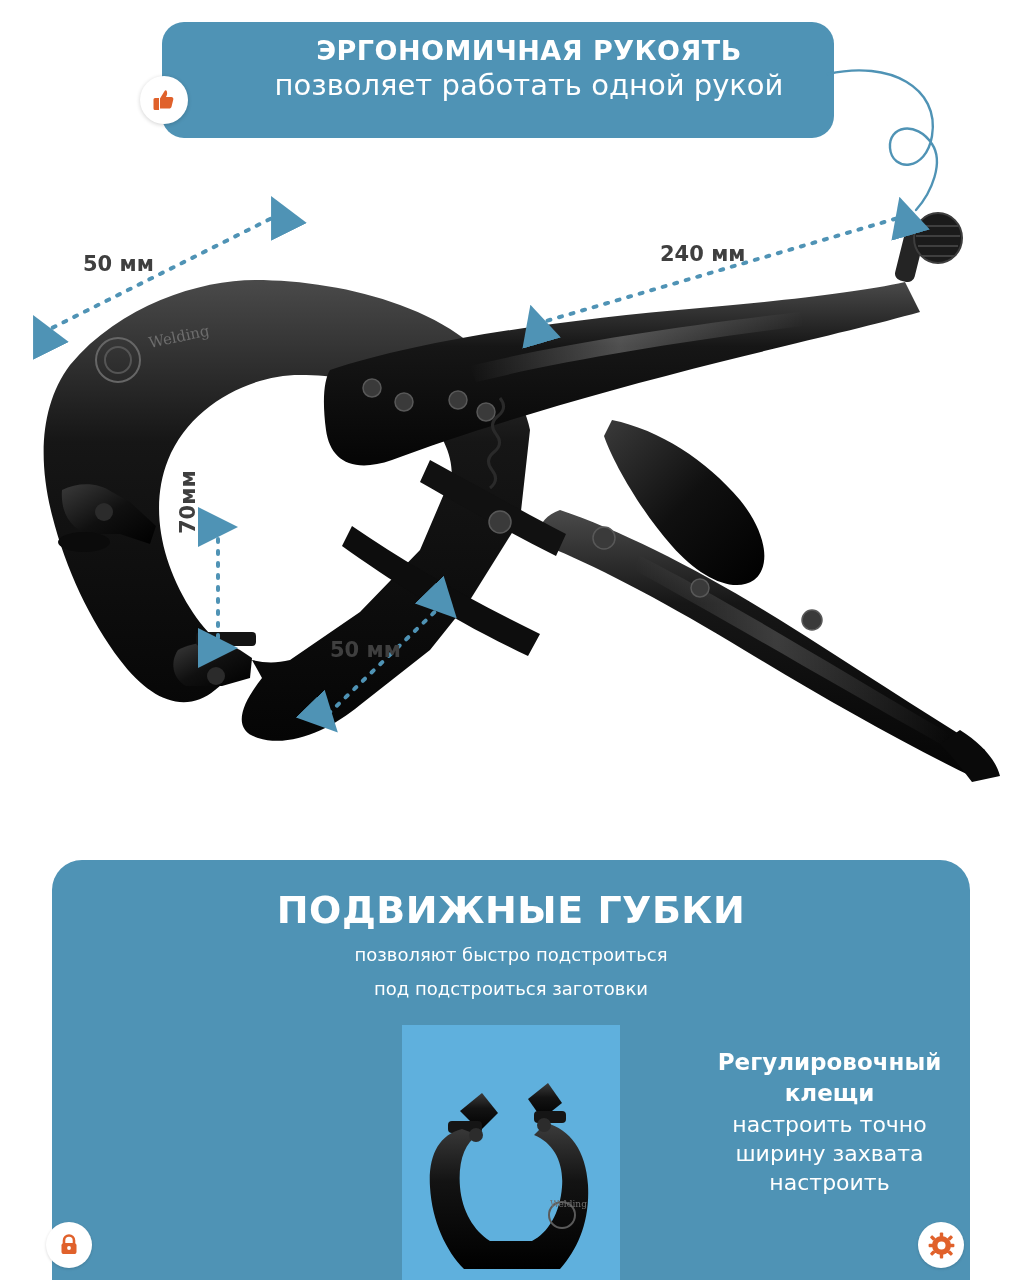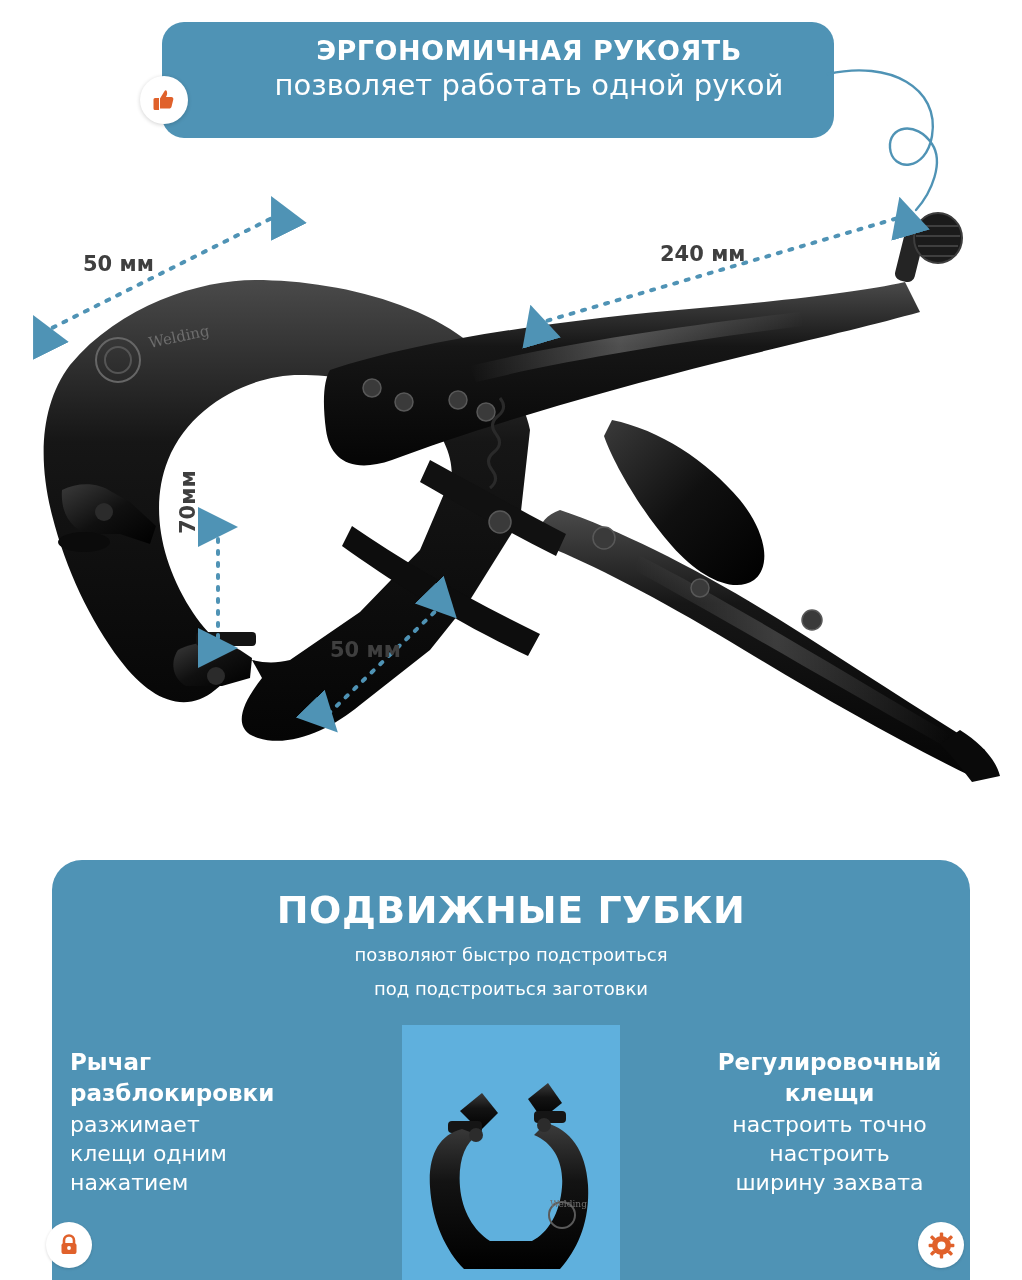--- a/index.html
+++ b/index.html
@@ -285,34 +285,27 @@
 <div class="dim dim-70">70мм</div>
 <div class="dim dim-30">50 мм</div>
 
 <div class="bottom-panel">
   <div class="bp-title">ПОДВИЖНЫЕ ГУБКИ</div>
   <div class="bp-sub">
     <div>позволяют быстро подстроиться</div>
     <div>под подстроиться заготовки</div>
   </div>
 
-  <div class="col col-left">
-    <div class="head">Рычаг</div>
-    <div class="head">разблокировки</div>
-    <div>разжимает</div>
-    <div>клещи одним</div>
-    <div>нажатием</div>
-  </div>
 
   <div class="col col-right">
     <div class="head">Регулировочный</div>
     <div class="head">клещи</div>
     <div>настроить точно</div>
+    <div>ширину захвата</div>
     <div>настроить</div>
-    <div>ширину захвата</div>
   </div>
 
   <div class="bp-image">
     <svg width="218" height="255" viewBox="0 0 218 255" aria-hidden="true">
       <defs>
         <linearGradient id="m3" x1="0" y1="0" x2="0" y2="1">
           <stop offset="0%" stop-color="#3c3c3c"></stop>
           <stop offset="40%" stop-color="#131313"></stop>
           <stop offset="100%" stop-color="#000"></stop>
         </linearGradient>

